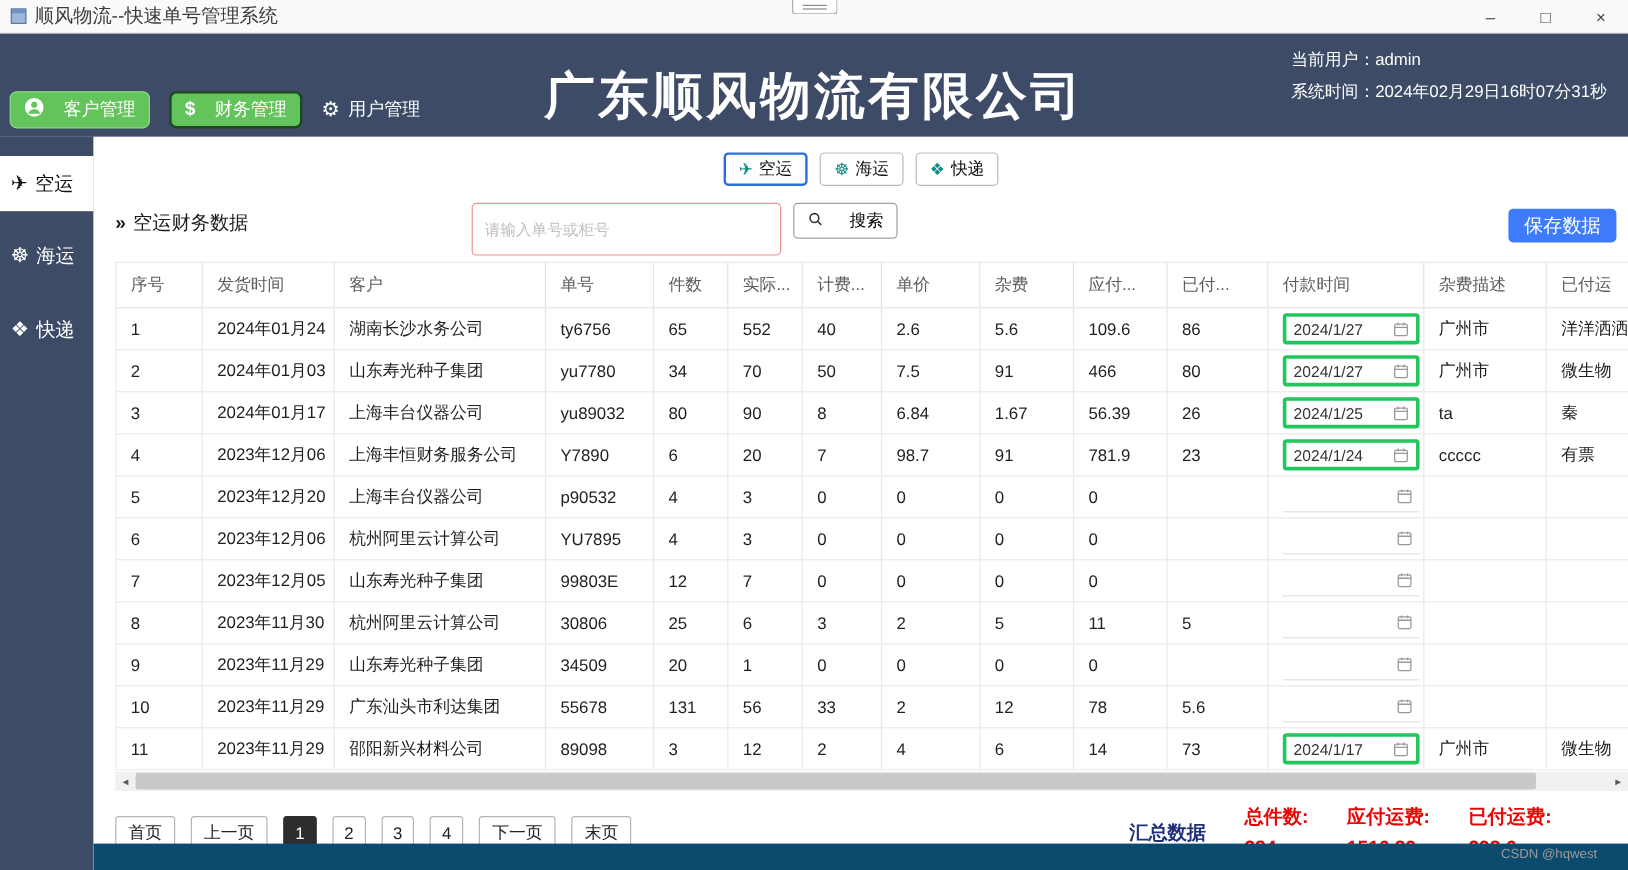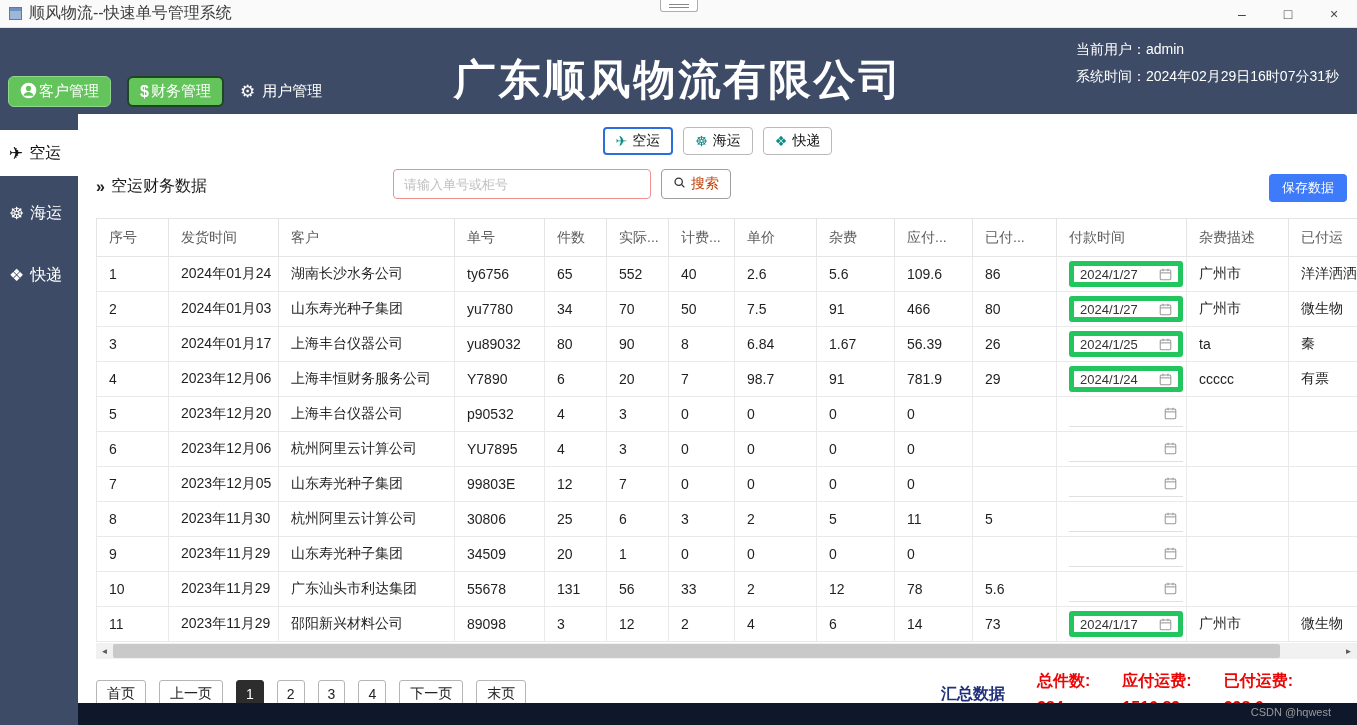--- a/index.html
+++ b/index.html
@@ -12,21 +12,21 @@
   .win-title { font-size:16px; color:#3c3c3c; }
   .grip { position:absolute; left:50%; transform:translateX(-50%); top:0; width:38px; height:12px; background:#fff; border:1px solid #adadad; border-top:none; border-radius:0 0 3px 3px; display:flex; flex-direction:column; align-items:center; justify-content:center; gap:2px; }
   .grip i { width:20px; height:1px; background:#888; }
   .win-controls { margin-left:auto; display:flex; height:100%; }
   .win-btn { width:46px; display:flex; align-items:center; justify-content:center; font-size:14px; color:#444; }
 
   
   .header { height:86px; background:#3d4b66; position:relative; color:#fff; }
   .company-title { position:absolute; top:24px; left:0; right:0; text-align:center; font-size:42px; font-weight:bold; letter-spacing:3px; }
   .header-nav { position:absolute; left:8px; bottom:7px; display:flex; align-items:center; gap:16px; }
-  .btn-green { display:flex; align-items:center; gap:2px; background:#62c45a; border:1px solid #8fd98a; border-radius:6px; padding:5px 11px; font-size:15px; color:#fff; height:31px; }
+  .btn-green { display:flex; align-items:center; gap:16px; background:#62c45a; border:1px solid #8fd98a; border-radius:6px; padding:5px 11px; font-size:15px; color:#fff; height:31px; }
   .btn-green.focused { border:2px solid #1e4620; }
   .dollar-ic { font-weight:bold; font-size:16px; }
   .nav-plain { display:flex; align-items:center; gap:7px; font-size:15px; color:#fff; background:transparent; border:none; }
   .gear-ic { font-size:17px; }
   .header-info { position:absolute; right:18px; top:8px; font-size:14px; line-height:27px; text-align:left; }
 
   
   .sidebar { position:absolute; left:0; top:114px; width:78px; bottom:0; background:#3d4b66; }
   .side-item { display:flex; align-items:center; gap:6px; height:46px; padding-left:9px; color:#fff; font-size:16px; cursor:default; }
   .side-item .side-icon { font-size:17px; }
@@ -36,50 +36,50 @@
   
   .main { position:absolute; left:78px; top:114px; right:0; bottom:0; background:#fff; }
   .tabs-row { display:flex; justify-content:center; gap:10px; padding-top:13px; }
   .tab-btn { display:flex; align-items:center; gap:5px; border:1px solid #b9b9b9; border-radius:4px; padding:4px 11px; font-size:14px; background:#fff; color:#111; height:28px; }
   .tab-btn.active { border:2px solid #2a6fdb; }
   .tab-icon { color:#0e8c85; font-size:14px; }
 
   .toolbar { position:relative; height:42px; margin-top:12px; }
   .section-title { position:absolute; left:18px; top:9px; font-size:16px; color:#1a1a1a; display:flex; gap:6px; align-items:center; }
   .chevrons { font-weight:bold; }
-  .search-input { position:absolute; left:315px; top:2px; width:258px; height:30px; border:1px solid #ef8f8f; border-radius:4px; padding:0 10px; font-size:13px; color:#333; outline:none; }
+  .search-input { position:absolute; left:315px; top:2px; width:258px; height:44px; border:1px solid #ef8f8f; border-radius:4px; padding:0 10px; font-size:13px; color:#333; outline:none; }
   .search-input::placeholder { color:#c0c0c0; }
-  .search-btn { position:absolute; left:583px; top:2px; height:30px; border:1px solid #9f9f9f; border-radius:4px; background:#fff; padding:0 11px; font-size:14px; color:#c2410c; display:flex; align-items:center; gap:5px; }
-  .save-btn { position:absolute; right:10px; top:7px; background:#3e7bfa; color:#fff; border:none; border-radius:4px; padding:0 13px; height:28px; font-size:13px; }
+  .search-btn { position:absolute; left:583px; top:2px; height:30px; border:1px solid #9f9f9f; border-radius:4px; background:#fff; padding:0 11px; font-size:14px; color:#000000; display:flex; align-items:center; gap:22px; }
+  .save-btn { position:absolute; right:10px; top:7px; background:#3e7bfa; color:#fff; border:none; border-radius:4px; padding:0 13px; height:28px; font-size:16px; }
 
   
   .table-wrap { margin:9px 0 0 18px; width:1261px; overflow:hidden; }
   table { width:1342px; border-collapse:collapse; table-layout:fixed; font-size:14px; color:#1f1f1f; }
   th { height:38px; font-weight:normal; color:#5c5c5c; text-align:left; padding-left:12px; border:1px solid #e4e4e4; background:#fff; white-space:nowrap; overflow:hidden; }
   td { height:35px; padding:0 4px 0 12px; border:1px solid #e9e9e9; white-space:nowrap; overflow:hidden; }
-  .dp { display:flex; align-items:center; justify-content:space-between; width:114px; height:26px; border:5px solid #22c55e; border-radius:3px; padding:0 6px; font-size:13px; color:#333; }
+  .dp { display:flex; align-items:center; justify-content:space-between; width:114px; height:26px; border:3px solid #22c55e; border-radius:3px; padding:0 6px; font-size:13px; color:#333; }
   .dp.empty { border:none; border-bottom:1px solid #e0e0e0; border-radius:0; }
   .cal { display:flex; align-items:center; }
 
   
   .hscroll { margin-left:18px; margin-top:1px; width:1261px; height:16px; background:#f1f1f1; position:relative; }
   .hs-arrow { position:absolute; top:0; width:17px; height:16px; display:flex; align-items:center; justify-content:center; font-size:8px; color:#5a5a5a; }
   .hs-left { left:0; } .hs-right { right:0; }
   .hs-thumb { position:absolute; left:17px; top:1px; width:1167px; height:14px; background:#c9c9c9; border-radius:2px; }
 
   
   .pager-row { display:flex; align-items:center; margin:12px 0 0 18px; }
   .pg-btn { border:1px solid #b5b5b5; border-radius:3px; background:#fff; padding:0 10px; height:29px; font-size:14px; color:#222; margin-right:13px; display:flex; align-items:center; }
   .pg-btn.num { padding:0 9px; }
   .pg-btn.active { background:#2d2d2d; color:#fff; border-color:#2d2d2d; }
   .summary { display:flex; align-items:center; gap:32px; margin-left:auto; margin-right:64px; font-size:16px; font-weight:bold; }
   .sum-title { color:#20307a; font-size:16px; }
   .sum-item { color:#ea0606; display:inline-flex; gap:7px;flex-direction:column; }
 
-  .footer-band { position:absolute; left:0; right:0; bottom:0; height:22px; background:#0f172a; }
+  .footer-band { position:absolute; left:0; right:0; bottom:0; height:22px; background:#0c4a6e; }
   .watermark { position:absolute; right:26px; top:3px; font-size:11px; color:#9a9a9a; }
 </style>
 </head>
 <body>
 
 <div class="titlebar">
   <div class="app-icon"></div>
   <div class="win-title">顺风物流--快速单号管理系统</div>
   <div class="grip">
       <i></i>
@@ -295,21 +295,21 @@
             <td>4</td>
             <td>2023年12月06</td>
             <td>上海丰恒财务服务公司</td>
             <td>Y7890</td>
             <td>6</td>
             <td>20</td>
             <td>7</td>
             <td>98.7</td>
             <td>91</td>
             <td>781.9</td>
-            <td>29</td>
+            <td>23</td>
             <td>
               <div class="dp">
                 <span>2024/1/24</span>
                 <span class="cal">
                   <svg width="13" height="13" viewBox="0 0 16 16">
                     <rect x="1.5" y="2.5" width="13" height="12" rx="1.5" fill="none" stroke="#999" stroke-width="1.3"></rect>
                     <line x1="1.5" y1="6" x2="14.5" y2="6" stroke="#999" stroke-width="1.3"></line>
                     <line x1="5" y1="1" x2="5" y2="4" stroke="#999" stroke-width="1.3"></line>
                     <line x1="11" y1="1" x2="11" y2="4" stroke="#999" stroke-width="1.3"></line>
                   </svg>

